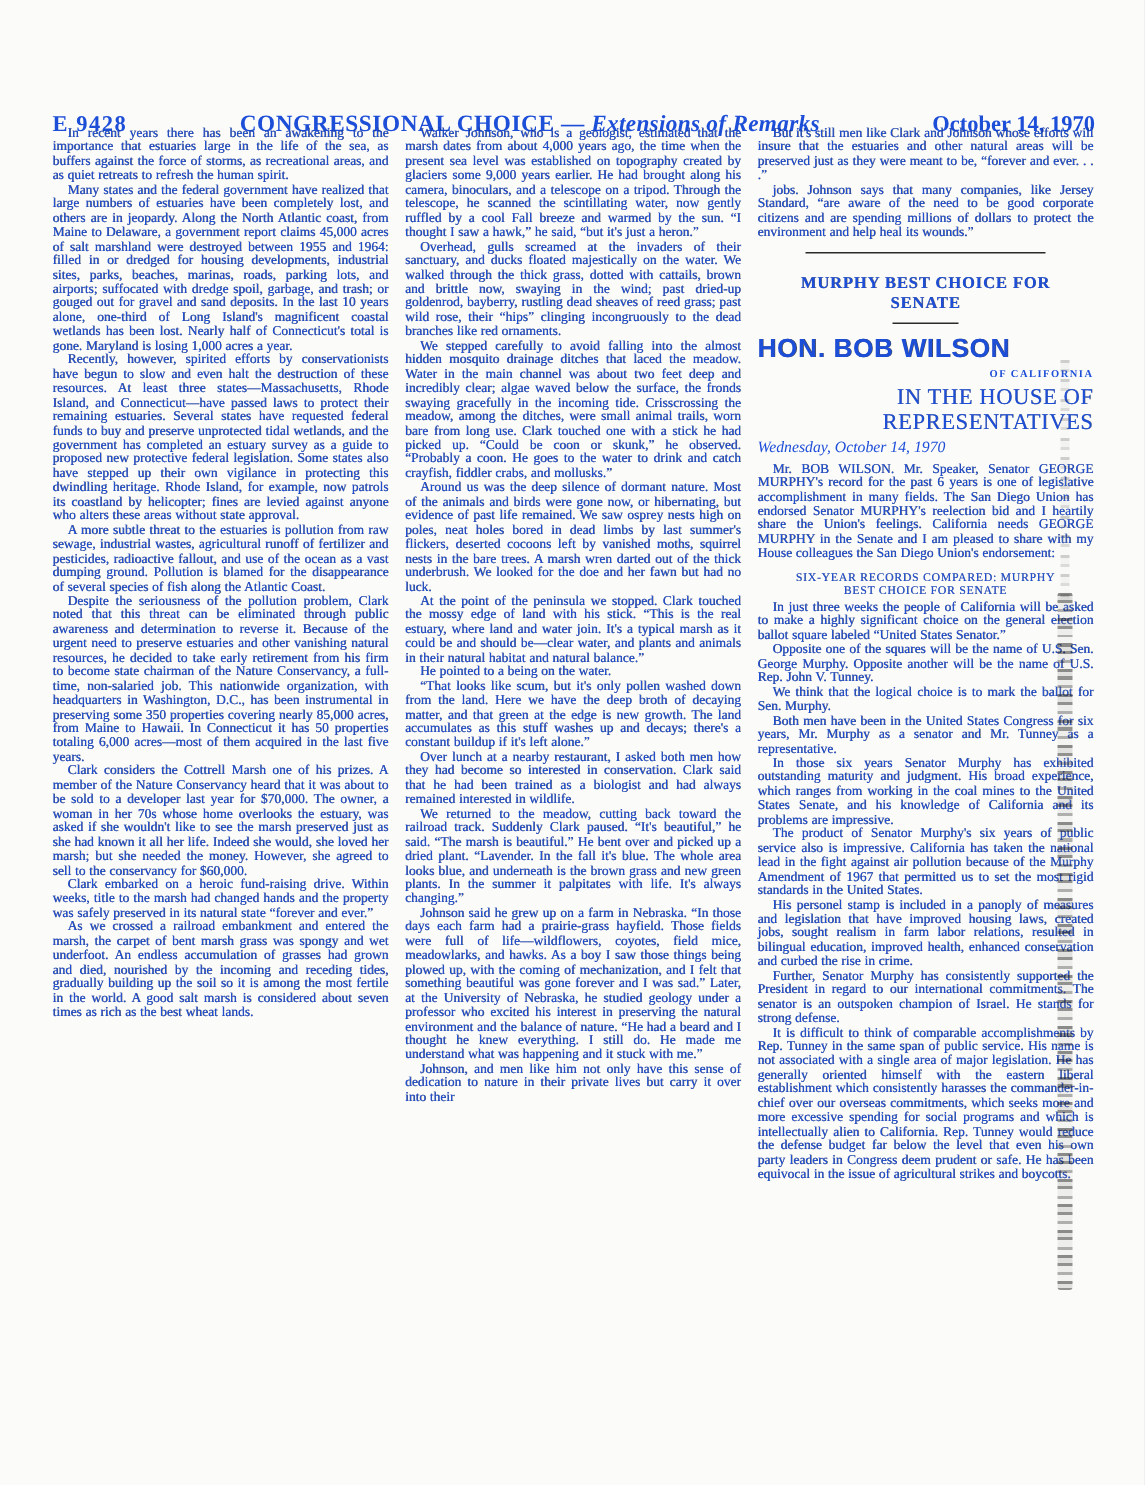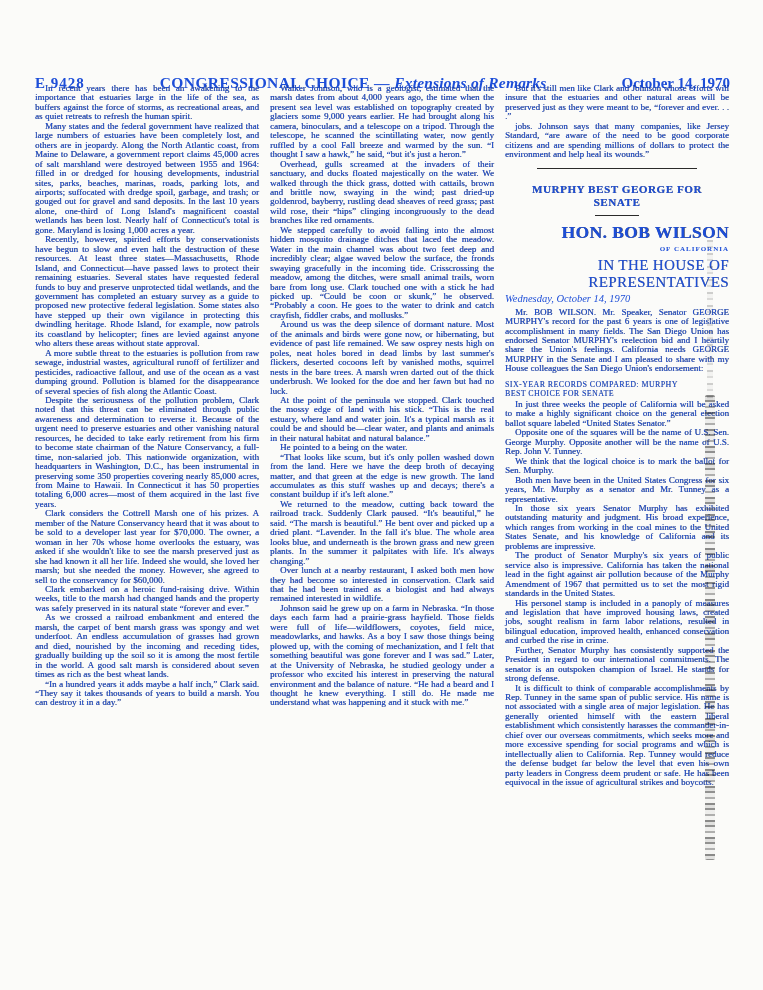--- a/index.html
+++ b/index.html
@@ -30,29 +30,29 @@
     word-spacing:0.2px;
   }
   
   .rule-med { width:160px; border:0; border-top:1.6px solid #2a2a2a; margin:8px auto 14px; }
   .rule-short { width:44px; border:0; border-top:1.2px solid #2a2a2a; margin:6px auto 7px; }
   .section-head {
     text-align:center; font-weight:bold; font-size:11px; line-height:13px;
     letter-spacing:0.6px; text-shadow:0.3px 0 0 rgba(0,0,0,0.6);
   }
   .speaker-name {
-    text-align:right; font-weight:bold; font-size:17.5px; line-height:19px;
-    font-family:Liberation Serif, serif;
+    text-align:left; font-weight:bold; font-size:17.5px; line-height:19px;
+    font-family:Liberation Sans, sans-serif;
     letter-spacing:0.4px; margin-top:2px;
     text-shadow:0.4px 0 0 rgba(0,0,0,0.7);
   }
   .of-state { text-align:right; font-size:7px; font-weight:bold; letter-spacing:1px; margin-top:3px; }
   .chamber { text-align:right; font-size:15px; letter-spacing:0.4px; margin-top:4px; text-shadow:0.2px 0 0 rgba(0,0,0,0.5); }
   .speech-date { text-align:left; font-size:10.5px; font-weight:normal; font-style:italic; margin:2px 0 4px; }
-  .subhead { text-align:left; font-size:7.8px; letter-spacing:0.5px; line-height:9.6px; margin:2px 0 1px; text-shadow:0.2px 0 0 rgba(0,0,0,0.5); }
+  .subhead { text-align:center; font-size:7.8px; letter-spacing:0.5px; line-height:9.6px; margin:2px 0 1px; text-shadow:0.2px 0 0 rgba(0,0,0,0.5); }
   .gap-sm { height:4px; }
   
   .scan-band-dark {
     position:absolute; left:705px; top:395px; width:10px; height:465px;
     background:repeating-linear-gradient(180deg,
       rgba(45,45,45,0.55) 0 2px, rgba(130,130,130,0.22) 2px 5px,
       rgba(30,30,30,0.48) 5px 7px, rgba(160,160,160,0.15) 7px 11px,
       rgba(60,60,60,0.4) 11px 13px, rgba(180,180,180,0.1) 13px 17px);
     border-radius:2px;
   }
@@ -79,49 +79,49 @@
     <div class="col">
       <div>
           <p class="para">In recent years there has been an awakening to the importance that estuaries large in the life of the sea, as buffers against the force of storms, as recreational areas, and as quiet retreats to refresh the human spirit.</p>
           <p class="para">Many states and the federal government have realized that large numbers of estuaries have been completely lost, and others are in jeopardy. Along the North Atlantic coast, from Maine to Delaware, a government report claims 45,000 acres of salt marshland were destroyed between 1955 and 1964: filled in or dredged for housing developments, industrial sites, parks, beaches, marinas, roads, parking lots, and airports; suffocated with dredge spoil, garbage, and trash; or gouged out for gravel and sand deposits. In the last 10 years alone, one-third of Long Island's magnificent coastal wetlands has been lost. Nearly half of Connecticut's total is gone. Maryland is losing 1,000 acres a year.</p>
           <p class="para">Recently, however, spirited efforts by conservationists have begun to slow and even halt the destruction of these resources. At least three states—Massachusetts, Rhode Island, and Connecticut—have passed laws to protect their remaining estuaries. Several states have requested federal funds to buy and preserve unprotected tidal wetlands, and the government has completed an estuary survey as a guide to proposed new protective federal legislation. Some states also have stepped up their own vigilance in protecting this dwindling heritage. Rhode Island, for example, now patrols its coastland by helicopter; fines are levied against anyone who alters these areas without state approval.</p>
           <p class="para">A more subtle threat to the estuaries is pollution from raw sewage, industrial wastes, agricultural runoff of fertilizer and pesticides, radioactive fallout, and use of the ocean as a vast dumping ground. Pollution is blamed for the disappearance of several species of fish along the Atlantic Coast.</p>
           <p class="para">Despite the seriousness of the pollution problem, Clark noted that this threat can be eliminated through public awareness and determination to reverse it. Because of the urgent need to preserve estuaries and other vanishing natural resources, he decided to take early retirement from his firm to become state chairman of the Nature Conservancy, a full-time, non-salaried job. This nationwide organization, with headquarters in Washington, D.C., has been instrumental in preserving some 350 properties covering nearly 85,000 acres, from Maine to Hawaii. In Connecticut it has 50 properties totaling 6,000 acres—most of them acquired in the last five years.</p>
           <p class="para">Clark considers the Cottrell Marsh one of his prizes. A member of the Nature Conservancy heard that it was about to be sold to a developer last year for $70,000. The owner, a woman in her 70s whose home overlooks the estuary, was asked if she wouldn't like to see the marsh preserved just as she had known it all her life. Indeed she would, she loved her marsh; but she needed the money. However, she agreed to sell to the conservancy for $60,000.</p>
           <p class="para">Clark embarked on a heroic fund-raising drive. Within weeks, title to the marsh had changed hands and the property was safely preserved in its natural state “forever and ever.”</p>
           <p class="para">As we crossed a railroad embankment and entered the marsh, the carpet of bent marsh grass was spongy and wet underfoot. An endless accumulation of grasses had grown and died, nourished by the incoming and receding tides, gradually building up the soil so it is among the most fertile in the world. A good salt marsh is considered about seven times as rich as the best wheat lands.</p>
-          <p class="para">“In a hundred years it adds maybe a half inch,” Clark said. “They say it takes thousands of years to build a marsh. You can destroy it in a day.”</p>
         </div>
     </div>
 
     <div class="col">
       <div>
           <p class="para">Walker Johnson, who is a geologist, estimated that the marsh dates from about 4,000 years ago, the time when the present sea level was established on topography created by glaciers some 9,000 years earlier. He had brought along his camera, binoculars, and a telescope on a tripod. Through the telescope, he scanned the scintillating water, now gently ruffled by a cool Fall breeze and warmed by the sun. “I thought I saw a hawk,” he said, “but it's just a heron.”</p>
           <p class="para">Overhead, gulls screamed at the invaders of their sanctuary, and ducks floated majestically on the water. We walked through the thick grass, dotted with cattails, brown and brittle now, swaying in the wind; past dried-up goldenrod, bayberry, rustling dead sheaves of reed grass; past wild rose, their “hips” clinging incongruously to the dead branches like red ornaments.</p>
           <p class="para">We stepped carefully to avoid falling into the almost hidden mosquito drainage ditches that laced the meadow. Water in the main channel was about two feet deep and incredibly clear; algae waved below the surface, the fronds swaying gracefully in the incoming tide. Crisscrossing the meadow, among the ditches, were small animal trails, worn bare from long use. Clark touched one with a stick he had picked up. “Could be coon or skunk,” he observed. “Probably a coon. He goes to the water to drink and catch crayfish, fiddler crabs, and mollusks.”</p>
           <p class="para">Around us was the deep silence of dormant nature. Most of the animals and birds were gone now, or hibernating, but evidence of past life remained. We saw osprey nests high on poles, neat holes bored in dead limbs by last summer's flickers, deserted cocoons left by vanished moths, squirrel nests in the bare trees. A marsh wren darted out of the thick underbrush. We looked for the doe and her fawn but had no luck.</p>
           <p class="para">At the point of the peninsula we stopped. Clark touched the mossy edge of land with his stick. “This is the real estuary, where land and water join. It's a typical marsh as it could be and should be—clear water, and plants and animals in their natural habitat and natural balance.”</p>
           <p class="para">He pointed to a being on the water.</p>
           <p class="para">“That looks like scum, but it's only pollen washed down from the land. Here we have the deep broth of decaying matter, and that green at the edge is new growth. The land accumulates as this stuff washes up and decays; there's a constant buildup if it's left alone.”</p>
+          <p class="para">Over lunch at a nearby restaurant, I asked both men how they had become so interested in conservation. Clark said that he had been trained as a biologist and had always remained interested in wildlife.</p>
           <p class="para">We returned to the meadow, cutting back toward the railroad track. Suddenly Clark paused. “It's beautiful,” he said. “The marsh is beautiful.” He bent over and picked up a dried plant. “Lavender. In the fall it's blue. The whole area looks blue, and underneath is the brown grass and new green plants. In the summer it palpitates with life. It's always changing.”</p>
-          <p class="para">Over lunch at a nearby restaurant, I asked both men how they had become so interested in conservation. Clark said that he had been trained as a biologist and had always remained interested in wildlife.</p>
           <p class="para">Johnson said he grew up on a farm in Nebraska. “In those days each farm had a prairie-grass hayfield. Those fields were full of life—wildflowers, coyotes, field mice, meadowlarks, and hawks. As a boy I saw those things being plowed up, with the coming of mechanization, and I felt that something beautiful was gone forever and I was sad.” Later, at the University of Nebraska, he studied geology under a professor who excited his interest in preserving the natural environment and the balance of nature. “He had a beard and I thought he knew everything. I still do. He made me understand what was happening and it stuck with me.”</p>
+          <p class="para">Johnson, and men like him not only have this sense of dedication to nature in their private lives but carry it over into their</p>
         </div>
     </div>
 
     <div class="col">
       <div>
           <p class="para">But it's still men like Clark and Johnson whose efforts will insure that the estuaries and other natural areas will be preserved just as they were meant to be, “forever and ever. . . .”</p>
           <p class="para">jobs. Johnson says that many companies, like Jersey Standard, “are aware of the need to be good corporate citizens and are spending millions of dollars to protect the environment and help heal its wounds.”</p>
         </div>
 
       <hr class="rule-med">
 
       <div class="section-head">
-        <div>MURPHY BEST GEORGE FOR</div>
+        <div>MURPHY BEST CHOICE FOR</div>
         <div>SENATE</div>
       </div>
 
       <hr class="rule-short">
 
       <div class="speaker-name">HON. BOB WILSON</div>
       <div class="of-state">OF CALIFORNIA</div>
       <div class="chamber">IN THE HOUSE OF REPRESENTATIVES</div>
       <div class="speech-date">Wednesday, October 14, 1970</div>
 

